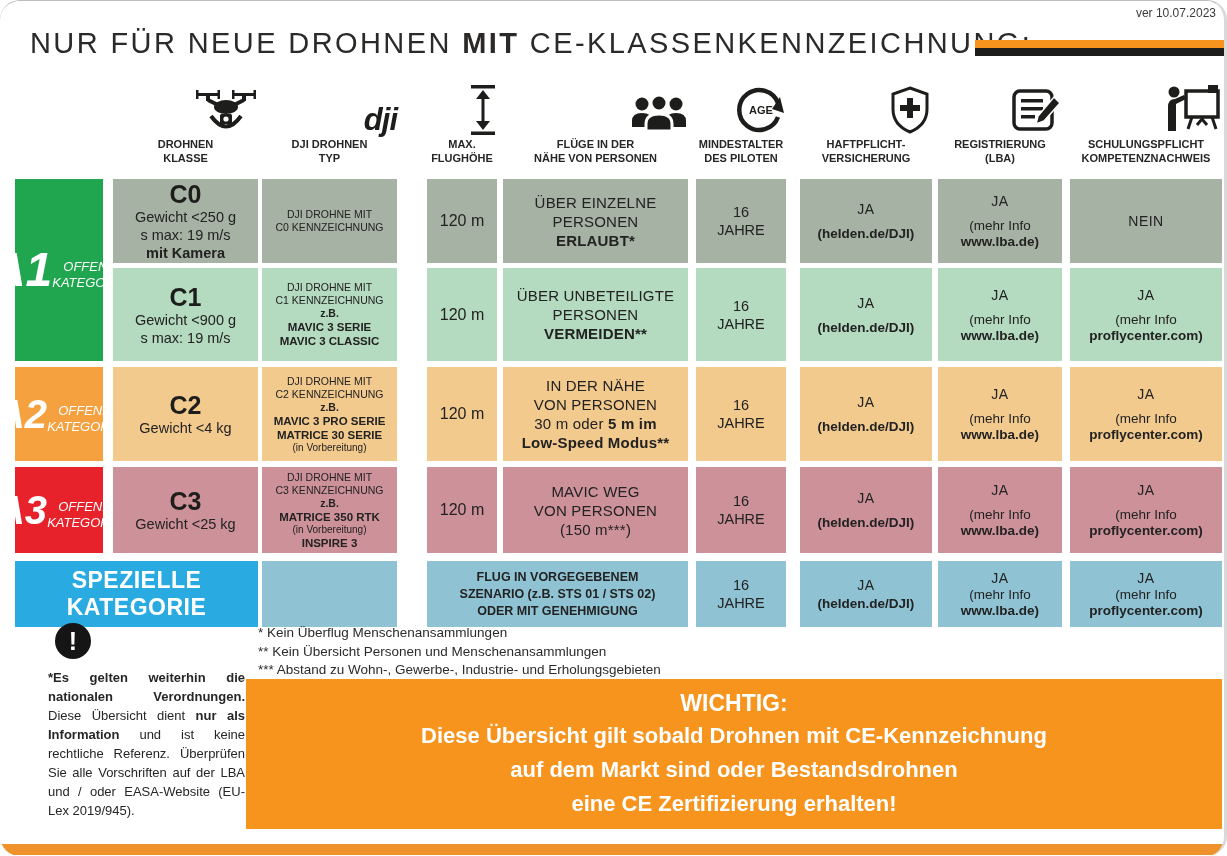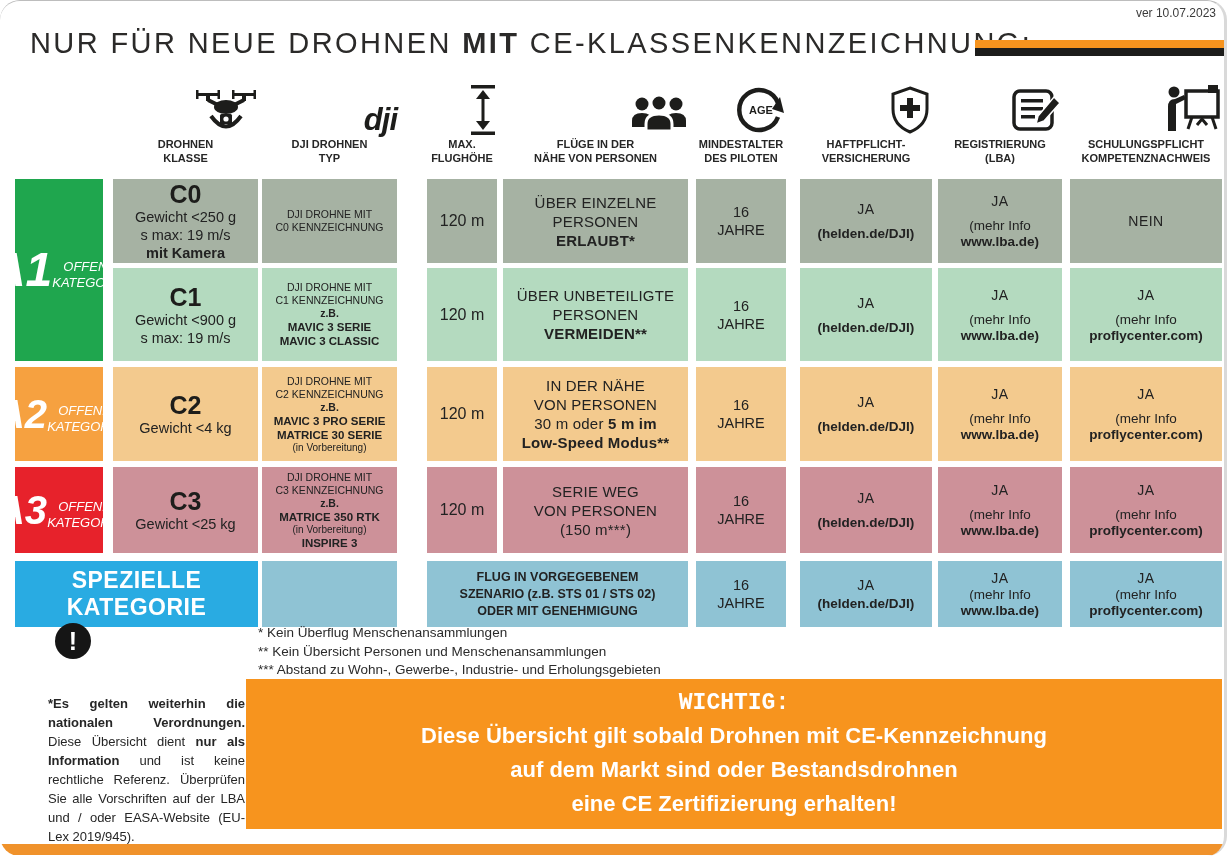--- a/index.html
+++ b/index.html
@@ -60,26 +60,26 @@
   .cat-sp{grid-column:1/4;grid-row:9;background:var(--cat_spez_blue);
           display:flex;flex-direction:column;align-items:center;justify-content:center;color:#fff;
           font-size:23px;font-weight:800;line-height:27px;letter-spacing:.5px;}
   .spz-txt{font-size:12.5px;font-weight:bold;line-height:17px;}
 
   
   .footnotes{position:absolute;left:258px;top:623px;font-size:13.5px;line-height:18.5px;color:#2b2b2b;}
   .warn{position:absolute;left:55px;top:622px;width:36px;height:36px;border-radius:50%;
         background:#151515;color:#fff;display:flex;align-items:center;justify-content:center;
         font-size:25px;font-weight:800;}
-  .disclaimer{position:absolute;left:48px;top:693px;width:197px;font-size:13px;line-height:19px;
+  .disclaimer{position:absolute;left:48px;top:667px;width:197px;font-size:13px;line-height:19px;
         text-align:justify;color:#262626;}
   .wichtig{position:absolute;left:246px;top:678px;width:976px;height:150px;background:var(--wichtig_orange);
         display:flex;flex-direction:column;align-items:center;justify-content:center;
         color:#fff;font-weight:bold;text-align:center;}
-  .wichtig .wt{font-size:23px;line-height:32px;font-family:Liberation Mono, monospace;}
+  .wichtig .wt{font-size:23px;line-height:32px;}
   .wichtig .wl{font-size:22px;line-height:34px;}
   .bottom-bar{position:absolute;left:0;right:0;bottom:1px;height:11px;background:var(--bottom_bar_orange);}
 
   svg{display:block;}
   .dji-logo{font-size:31px;font-weight:800;font-style:italic;letter-spacing:-1px;color:#1d1d1b;line-height:1;}
   .agetxt{font-size:11px;font-weight:bold;}
 </style>
 </head>
 <body>
 
@@ -357,21 +357,21 @@
         <div>C3 KENNZEICHNUNG</div>
       <div class="bold">z.B.</div>
       <div class="model">MATRICE 350 RTK</div>
       <div class="note">(in Vorbereitung)</div>
       <div class="model">INSPIRE 3</div>
     </div>
     <div class="cell gc7 gr7 bg-c3">
         <div class="alt">120 m</div>
       </div>
     <div class="cell gc9 gr7 bg-c3 caps">
-      <div>SERIE WEG</div>
+      <div>MAVIC WEG</div>
         <div>VON PERSONEN</div>
         <div>(150 m***)</div>
     </div>
     <div class="cell gc11 gr7 bg-c3">
         <div>16</div>
         <div>JAHRE</div>
       </div>
     <div class="cell gc13 gr7 bg-c3">
         <div class="ja">JA</div>
         <div class="jadet bold">(helden.de/DJI)</div>

